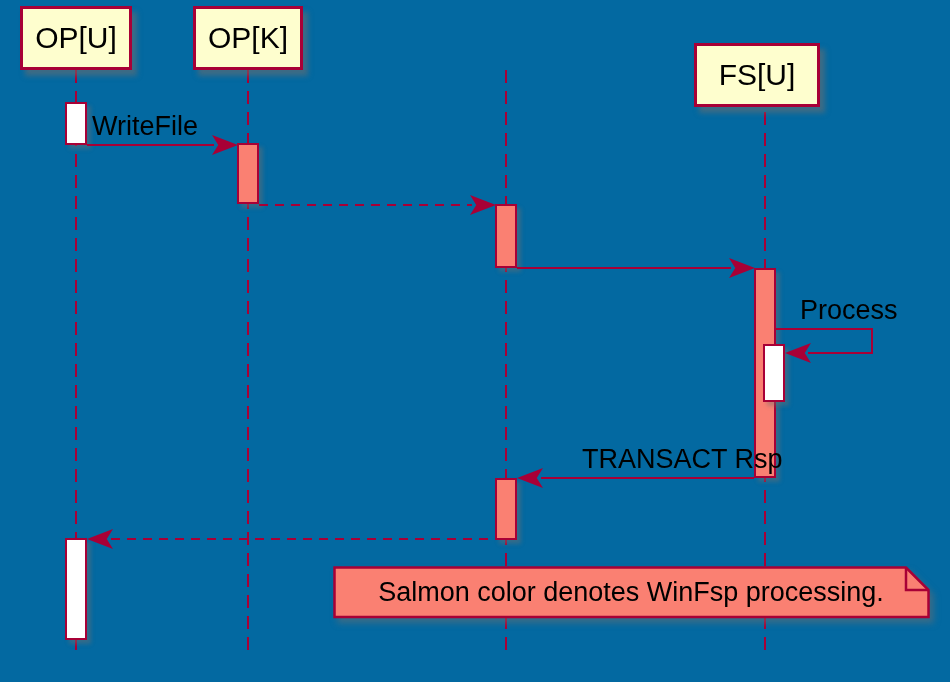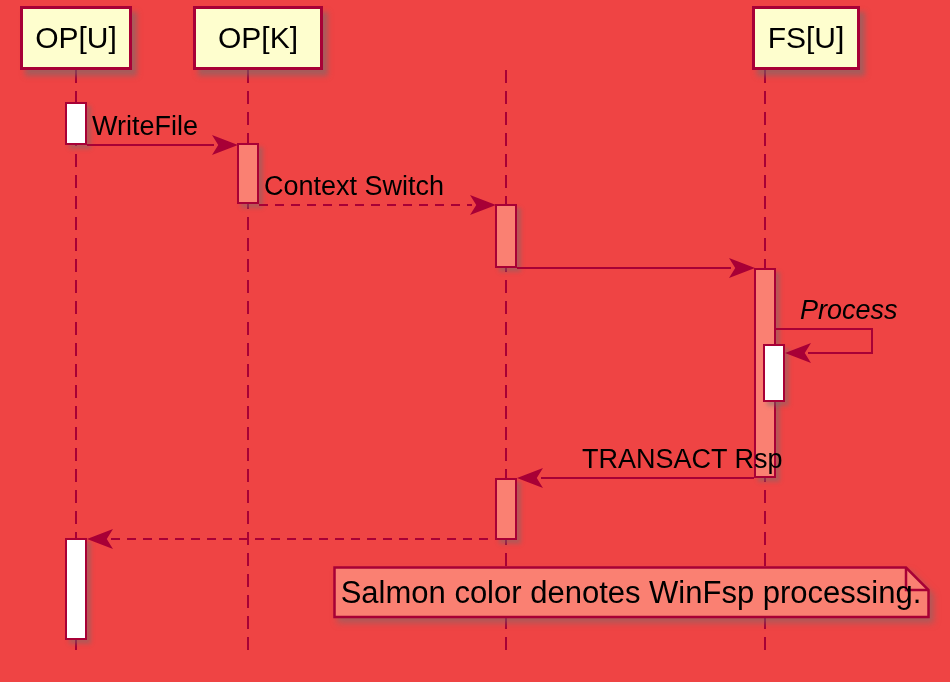--- a/index.html
+++ b/index.html
@@ -1,17 +1,17 @@
 <!DOCTYPE html>
 <html><head>
 <meta charset="utf-8">
 <style>
   html,body{margin:0;padding:0;background:#ffffff;}
   #diagram{
-    position:relative;width:950px;height:682px;background:#ef4444;overflow:hidden;
+    position:relative;width:950px;height:682px;background:#0369a1;overflow:hidden;
     font-family:"Liberation Sans", sans-serif;color:#000;
   }
   .participant{
     position:absolute;top:6px;height:64px;box-sizing:border-box;
     background:#FEFECE;border:3px solid #A80036;
     display:flex;align-items:center;justify-content:center;
     font-size:30px;box-shadow:5px 6px 5px rgba(110,110,110,0.55);
   }
   .lifeline{
     position:absolute;top:70px;height:583px;width:2px;
@@ -32,63 +32,62 @@
   .msg-vline{position:absolute;width:2px;background:#A80036;}
   .arrow{position:absolute;width:26px;height:20px;background:#A80036;}
   .arrow-right{clip-path:polygon(0 0,100% 50%,0 100%,24% 50%);}
   .arrow-left{clip-path:polygon(100% 0,0 50%,100% 100%,76% 50%);}
   .msg-label{
     position:absolute;font-size:27px;white-space:nowrap;line-height:1.2;color:#000;
   }
   #note-shape{position:absolute;left:333px;top:566px;filter:drop-shadow(4px 5px 3px rgba(110,110,110,0.5));}
   #note-text{
     position:absolute;left:333px;top:567px;width:596px;height:51px;
-    display:flex;align-items:center;justify-content:center;font-size:31px;white-space:nowrap;
+    display:flex;align-items:center;justify-content:center;font-size:27px;white-space:nowrap;
   }
 </style>
 </head>
 <body>
 
 <div id="diagram">
 
   <div class="lifeline" style="left:75px;"></div>
   <div class="lifeline" style="left:247px;"></div>
   <div class="lifeline" style="left:505px;"></div>
   <div class="lifeline" style="left:764px;"></div>
 
   <div class="participant" style="left:20px;width:112px;">
     <span>OP[U]</span>
   </div>
-  <div class="participant" style="left:193px;width:130px;">
+  <div class="participant" style="left:193px;width:110px;">
     <span>OP[K]</span>
   </div>
-  <div class="participant" style="left:752px;width:108px;">
+  <div class="participant" style="left:694px;width:126px;margin-top:37px;">
     <span>FS[U]</span>
   </div>
 
   <div class="activation act-white" style="left:65px;top:102px;height:43px;"></div>
   <div class="activation act-salmon" style="left:237px;top:143px;height:61px;"></div>
   <div class="activation act-salmon" style="left:495px;top:204px;height:64px;"></div>
   <div class="activation act-salmon" style="left:754px;top:268px;height:210px;"></div>
   <div class="activation act-white" style="left:763px;top:344px;height:58px;"></div>
   <div class="activation act-salmon" style="left:495px;top:478px;height:62px;"></div>
   <div class="activation act-white" style="left:65px;top:538px;height:102px;"></div>
 
   <div class="msg-label" style="left:92px;top:110px;">WriteFile</div>
   <div class="msg-line" style="left:87px;top:144px;width:127px;"></div>
   <div class="arrow arrow-right" style="left:212px;top:135px;"></div>
 
-  <div class="msg-label" style="left:264px;top:170px;">Context Switch</div>
   <div class="msg-line dashed" style="left:259px;top:204px;width:213px;"></div>
   <div class="arrow arrow-right" style="left:470px;top:195px;"></div>
 
   <div class="msg-line" style="left:517px;top:267px;width:214px;"></div>
   <div class="arrow arrow-right" style="left:729px;top:258px;"></div>
 
-  <div class="msg-label" style="left:800px;top:294px;font-style:italic;">Process</div>
+  <div class="msg-label" style="left:800px;top:294px;">Process</div>
   <div class="msg-line" style="left:776px;top:328px;width:97px;"></div>
   <div class="msg-vline" style="left:871px;top:328px;height:26px;"></div>
   <div class="msg-line" style="left:808px;top:352px;width:65px;"></div>
   <div class="arrow arrow-left" style="left:785px;top:343px;"></div>
 
   <div class="msg-label" style="left:556px;top:443px;margin-left:26px;">TRANSACT Rsp</div>
   <div class="msg-line" style="left:541px;top:477px;width:213px;"></div>
   <div class="arrow arrow-left" style="left:517px;top:468px;"></div>
 
   <div class="msg-line dashed" style="left:111px;top:538px;width:384px;"></div>

